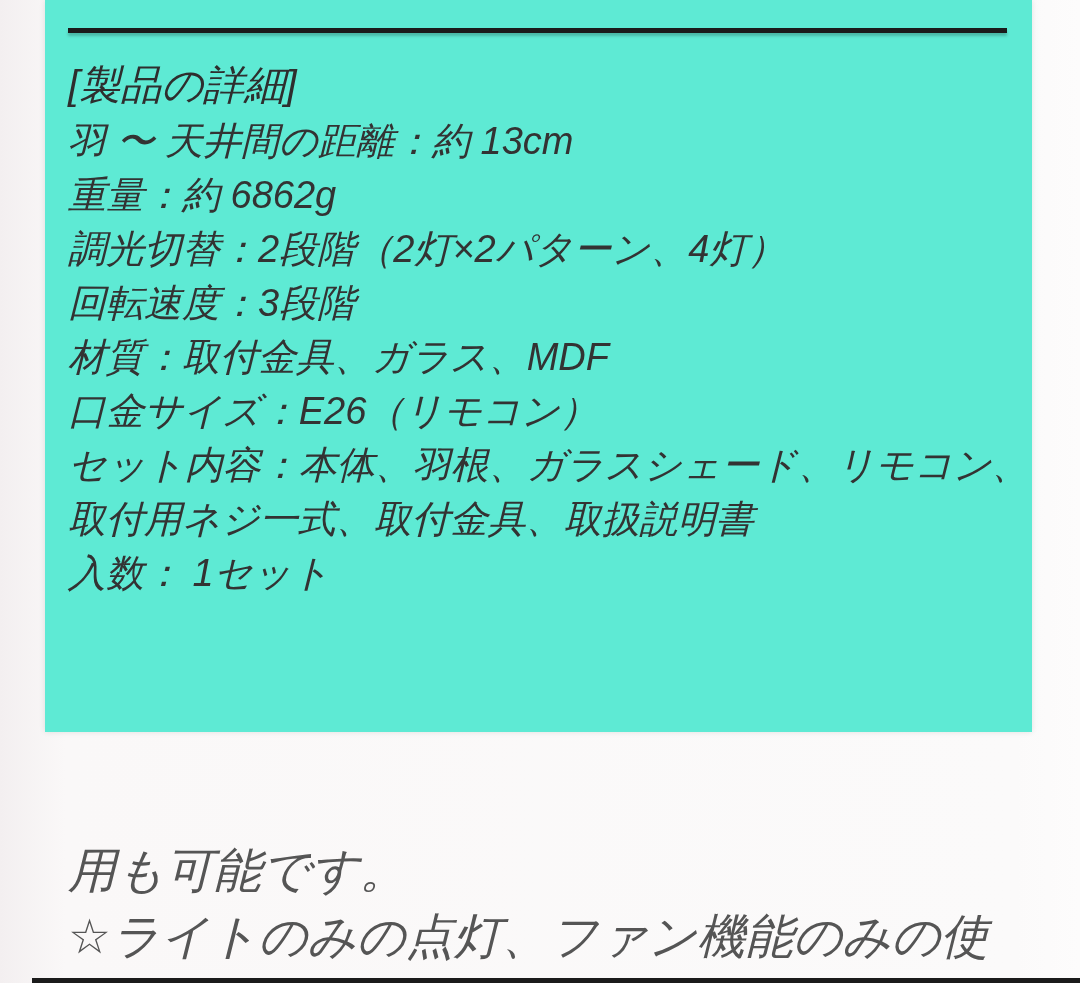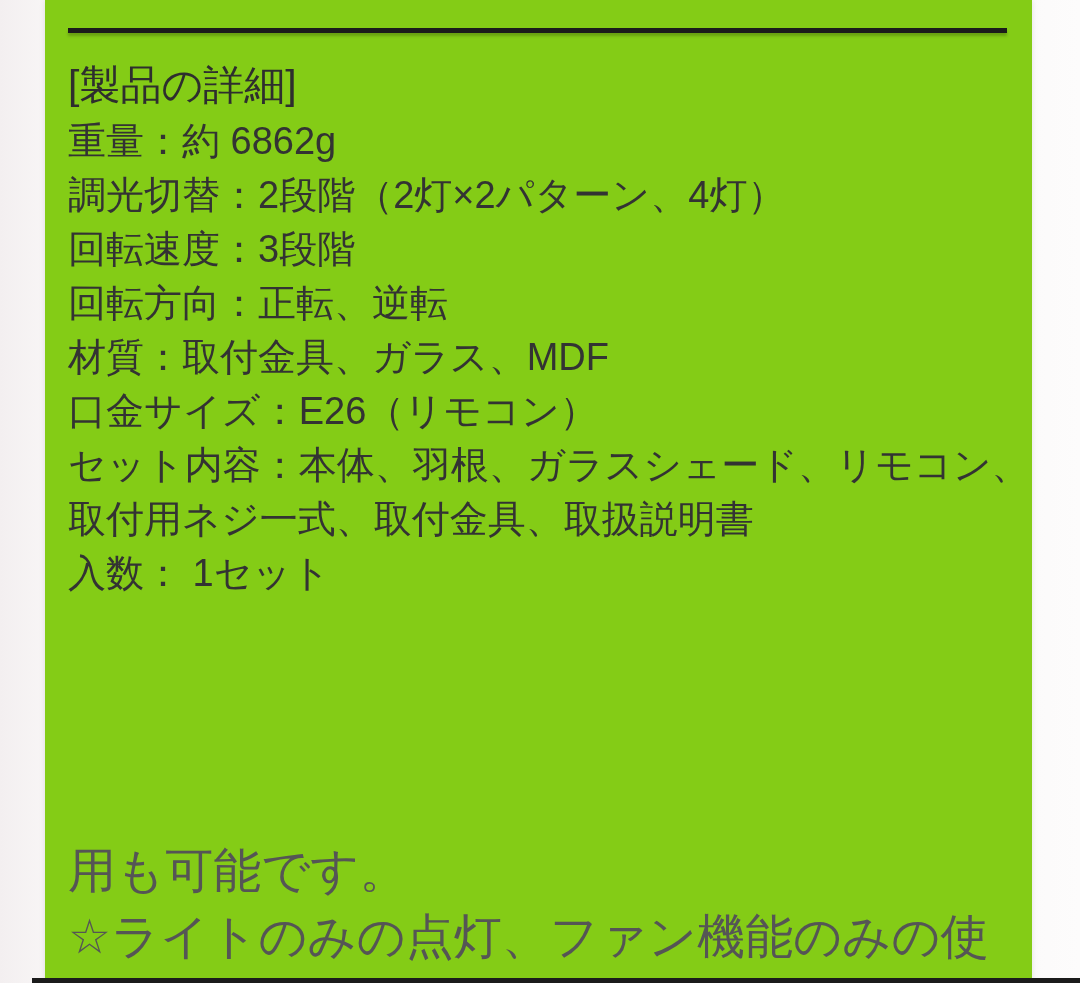--- a/index.html
+++ b/index.html
@@ -14,23 +14,24 @@
     position: relative;
     background: linear-gradient(90deg, #f3eff0 0%, #faf8f8 6%, #fbfafa 94%, #fdfcfc 100%);
     overflow: hidden;
   }
 
   .content-card {
     position: absolute;
     left: 45px;
     top: 0;
     width: 987px;
-    height: 983px;
-    background: #84cc16;
+    height: 732px;
+    background: #5eead4;
     box-shadow: 0 0 6px rgba(0,0,0,0.10);
+    font-style: italic;
   }
 
   .top-divider {
     position: absolute;
     left: 23px;            
     top: 28px;
     width: 939px;
     height: 5px;
     background: #1b1b1b;
     box-shadow: 0 3px 3px rgba(0,0,0,0.22);
@@ -83,24 +84,24 @@
 </style>
 </head>
 <body>
 
 <div class="content-card">
 
   <div class="top-divider"></div>
 
   <div class="details-block">
     <div class="details-title">[製品の詳細]</div>
+    <div class="detail-line">羽 〜 天井間の距離：約 13cm</div>
     <div class="detail-line">重量：約 6862g</div>
     <div class="detail-line">調光切替：2段階（2灯×2パターン、4灯）</div>
     <div class="detail-line">回転速度：3段階</div>
-    <div class="detail-line">回転方向：正転、逆転</div>
     <div class="detail-line">材質：取付金具、ガラス、MDF</div>
     <div class="detail-line">口金サイズ：E26（リモコン）</div>
     <div class="detail-line">セット内容：本体、羽根、ガラスシェード、リモコン、</div>
     <div class="detail-line">取付用ネジ一式、取付金具、取扱説明書</div>
     <div class="detail-line">入数： 1セット</div>
   </div>
 
   <div class="note-block">
     <div class="note-line">用も可能です。</div>
     <div class="note-line">☆ライトのみの点灯、ファン機能のみの使</div>

